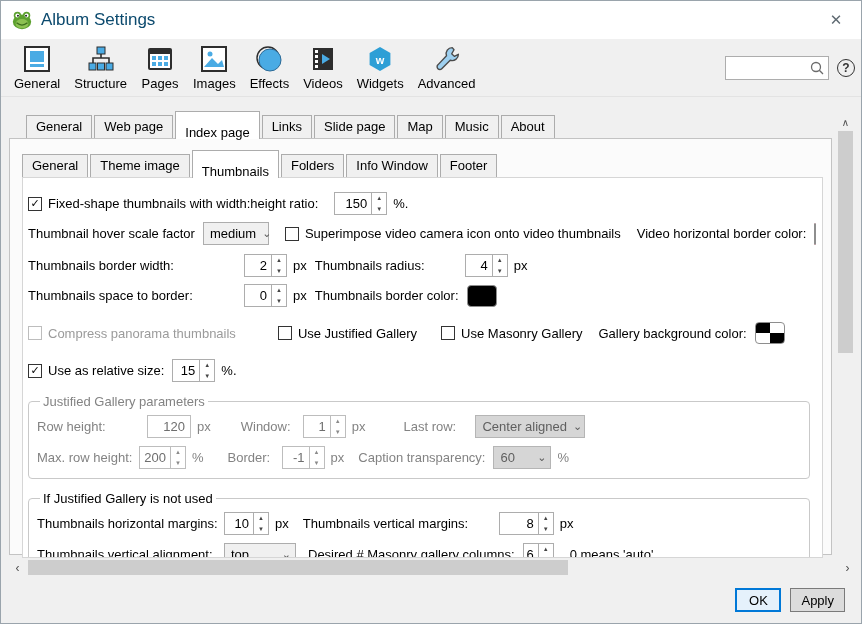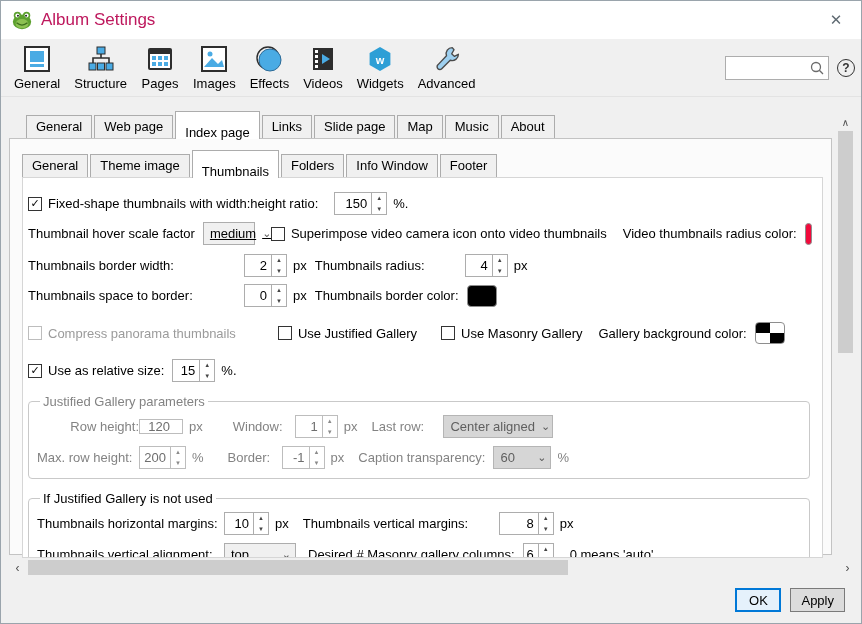--- a/index.html
+++ b/index.html
@@ -2,21 +2,21 @@
 <html><head>
 <meta charset="utf-8">
 <style>
   * { margin:0; padding:0; box-sizing:border-box; }
   html,body { width:862px; height:624px; font-family:"Liberation Sans", sans-serif; }
   .window { width:862px; height:624px; background:#f0f0f0; border:1px solid #9aa4ac; position:relative; overflow:hidden; }
 
   
   .titlebar { height:38px; background:#ffffff; display:flex; align-items:center; padding:0 10px; }
   .frog { width:22px; height:22px; margin-right:8px; }
-  .title { font-size:17px; color:#be185d; flex:1; }
+  .title { font-size:17px; color:#0c4a6e; flex:1; }
   .close-btn { font-size:15px; color:#5f6a72; width:30px; text-align:center; cursor:default; }
 
   
   .toolbar { height:58px; background:#f0f0f0; display:flex; align-items:stretch; padding-left:6px; border-bottom:1px solid #e3e3e3; }
   .tool-item { display:flex; flex-direction:column; align-items:center; justify-content:flex-start; padding:4px 7px 2px; min-width:52px; }
   .tool-item .ticon { height:32px; display:flex; align-items:center; justify-content:center; }
   .tool-item .tlabel { font-size:13px; color:#000; margin-top:1px; white-space:nowrap; }
   .tool-item.selected { background:#0078d7; }
   .tool-item.selected .tlabel { color:#fff; }
   .toolbar-right { margin-left:auto; display:flex; align-items:center; padding-right:6px; }
@@ -35,21 +35,21 @@
   .inner-panel { margin:0 8px 0 12px; background:#ffffff; border:1px solid #d6d6d6; height:381px; position:relative; z-index:2; padding:7px 10px 0 5px; overflow:hidden; }
 
   
   .row { display:flex; align-items:center; font-size:13px; color:#000; margin-top:7px; white-space:nowrap; }
   .cb { width:14px; height:14px; border:1px solid #333; background:#fff; display:inline-flex; align-items:center; justify-content:center; font-size:11px; color:#000; margin-right:6px; flex:none; }
   .cb.disabled { border-color:#bdbdbd; }
   .spin { display:inline-flex; border:1px solid #adadad; background:#fff; height:23px; align-items:stretch; }
   .spin .val { display:flex; align-items:center; justify-content:flex-end; padding:0 4px; font-size:13px; }
   .spin .btns { width:15px; border-left:1px solid #adadad; display:flex; flex-direction:column; }
   .spin .btns span { flex:1; display:flex; align-items:center; justify-content:center; font-size:6px; color:#444; line-height:1; }
-  .txtbox { border:1px solid #b5b5b5; background:#fff; height:15px; display:inline-flex; align-items:center; justify-content:flex-end; padding:0 12px; font-size:13px; }
+  .txtbox { border:1px solid #b5b5b5; background:#fff; height:23px; display:inline-flex; align-items:center; justify-content:flex-end; padding:0 5px; font-size:13px;margin-left:8px; }
   .dd { display:inline-flex; align-items:center; justify-content:space-between; border:1px solid #adadad; background:#f0f0f0; height:23px; padding:0 4px 0 6px; font-size:13px; }
   .dd .dd-ar { font-size:11px; color:#5a5a5a; margin-left:6px; }
   .swatch { width:30px; height:22px; border-radius:4px; border:1px solid #8e8e8e; display:inline-block; }
   .gap8 { width:8px; flex:none; } .gap16 { width:16px; flex:none; }
   .unit { margin-left:6px; }
 
   fieldset { border:1px solid #c9c9c9; border-radius:4px; margin-top:12px; padding:4px 8px 9px; margin-right:2px; }
   legend { font-size:13px; padding:0 3px; margin-left:3px; }
   fieldset.disabled legend, fieldset.disabled .row { color:#838383; }
   fieldset.disabled .spin, fieldset.disabled .txtbox { border-color:#bdbdbd; color:#6e6e6e; }
@@ -230,29 +230,29 @@
               <span>▲</span>
               <span>▼</span>
             </span>
         </span>
         <span class="unit">%.</span>
       </div>
 
       <div class="row">
         <span>Thumbnail hover scale factor</span>
         <span class="gap8"></span>
-        <span class="dd" style="width:52px;text-decoration:underline;">
+        <span class="dd" style="width:66px;">
           <span>medium</span>
           <span class="dd-ar">⌄</span>
         </span>
         <span class="gap16"></span>
         <span class="cb"></span>
         <span>Superimpose video camera icon onto video thumbnails</span>
         <span class="gap16"></span>
-        <span>Video thumbnails radius color:</span>
+        <span>Video horizontal border color:</span>
         <span class="gap8"></span>
         <span class="swatch" style="background:#f10a3c;"></span>
       </div>
 
       <div class="row" style="margin-top:9px;">
         <span style="width:216px;">Thumbnails border width:</span>
         <span class="spin">
           <span class="val" style="width:26px;">2</span>
           <span class="btns">
               <span>▲</span>
@@ -314,35 +314,35 @@
               <span>▼</span>
             </span>
         </span>
         <span class="unit">%.</span>
         <span class="gap8"></span>
       </div>
 
       <fieldset class="disabled">
         <legend>Justified Gallery parameters</legend>
         <div class="row" style="margin-top:2px;">
-          <span style="width:102px;text-align:right;">Row height:</span>
+          <span style="width:102px;">Row height:</span>
           <span class="txtbox" style="width:44px;">120</span>
           <span class="unit">px</span>
           <span style="width:30px;"></span>
           <span style="width:62px;">Window:</span>
           <span class="spin">
             <span class="val" style="width:26px;">1</span>
             <span class="btns">
                 <span>▲</span>
                 <span>▼</span>
               </span>
           </span>
           <span class="unit">px</span>
           <span style="width:14px;"></span>
-          <span style="width:72px;">Last row:</span>
+          <span style="width:72px;margin-left:24px;">Last row:</span>
           <span class="dd" style="width:110px;">
             <span>Center aligned</span>
             <span class="dd-ar">⌄</span>
           </span>
         </div>
         <div class="row">
           <span style="width:102px;">Max. row height:</span>
           <span class="spin">
             <span class="val" style="width:30px;">200</span>
             <span class="btns">

